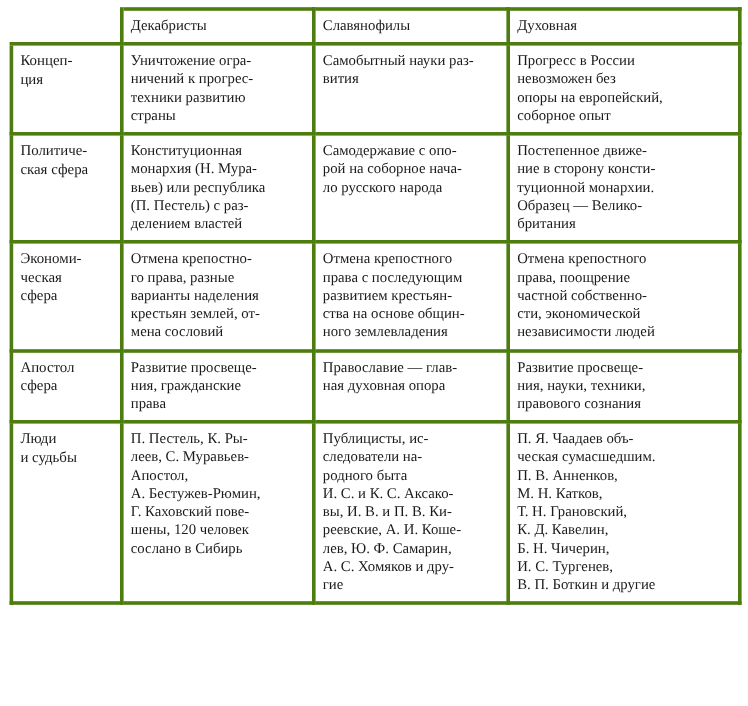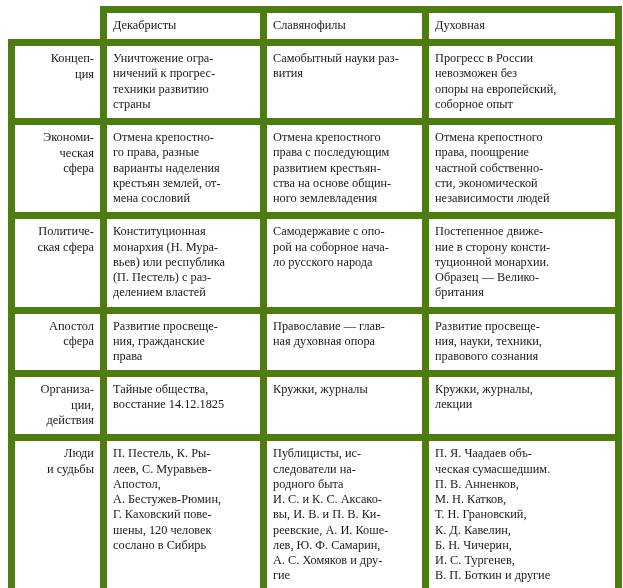--- a/index.html
+++ b/index.html
@@ -20,21 +20,21 @@
     overflow: hidden;
     box-sizing: border-box;
     padding: 6px 8px 0 8px;
   }
   table.grid {
     border-collapse: collapse;
     width: 607px;
     table-layout: fixed;
   }
   table.grid td, table.grid th {
-    border: 7px solid #4d7c0f;
+    border: 3px solid #4d7c0f;
     vertical-align: top;
     padding: 5px 6px 6px 6px;
     font-weight: normal;
     font-size: 12.3px;
     line-height: 1.24;
     text-align: left;
   }
   col.c0 { width: 92px; }
   col.c1 { width: 160px; }
   col.c2 { width: 162px; }
@@ -45,21 +45,20 @@
     font-size: 13.2px;
     padding-top: 6px;
     padding-bottom: 7px;
   }
   thead td.corner {
     border-left: none;
     border-top: none;
   }
   tbody td.rowhead {
     font-size: 12.4px;
-    text-align: right;
   }
   .cell-text {
     display: block;
     white-space: pre-wrap;
     hyphens: none;
   }
   .hdr-text { display: block; }
 </style>
 </head>
 <body>
@@ -106,20 +105,45 @@
           </td>
         <td>
             <span class="cell-text">Прогресс в России
 невозможен без
 опоры на европейский,
 соборное опыт</span>
           </td>
       </tr>
       <tr>
         <td class="rowhead">
+            <span class="cell-text">Политиче-
+ская сфера</span>
+          </td>
+        <td>
+            <span class="cell-text">Конституционная
+монархия (Н. Мура-
+вьев) или республика
+(П. Пестель) с раз-
+делением властей</span>
+          </td>
+        <td>
+            <span class="cell-text">Самодержавие с опо-
+рой на соборное нача-
+ло русского народа</span>
+          </td>
+        <td>
+            <span class="cell-text">Постепенное движе-
+ние в сторону консти-
+туционной монархии.
+Образец — Велико-
+британия</span>
+          </td>
+      </tr>
+      <tr>
+        <td class="rowhead">
             <span class="cell-text">Экономи-
 ческая
 сфера</span>
           </td>
         <td>
             <span class="cell-text">Отмена крепостно-
 го права, разные
 варианты наделения
 крестьян землей, от-
 мена сословий</span>
@@ -134,79 +158,36 @@
         <td>
             <span class="cell-text">Отмена крепостного
 права, поощрение
 частной собственно-
 сти, экономической
 независимости людей</span>
           </td>
       </tr>
       <tr>
         <td class="rowhead">
-            <span class="cell-text">Политиче-
-ская сфера</span>
-          </td>
-        <td>
-            <span class="cell-text">Конституционная
-монархия (Н. Мура-
-вьев) или республика
-(П. Пестель) с раз-
-делением властей</span>
-          </td>
-        <td>
-            <span class="cell-text">Самодержавие с опо-
-рой на соборное нача-
-ло русского народа</span>
-          </td>
-        <td>
-            <span class="cell-text">Постепенное движе-
-ние в сторону консти-
-туционной монархии.
-Образец — Велико-
-британия</span>
-          </td>
-      </tr>
-      <tr>
-        <td class="rowhead">
             <span class="cell-text">Апостол
 сфера</span>
           </td>
         <td>
             <span class="cell-text">Развитие просвеще-
 ния, гражданские
 права</span>
           </td>
         <td>
             <span class="cell-text">Православие — глав-
 ная духовная опора</span>
           </td>
         <td>
             <span class="cell-text">Развитие просвеще-
 ния, науки, техники,
 правового сознания</span>
-          </td>
-      </tr>
-      <tr>
-        <td class="rowhead">
-            <span class="cell-text">Организа-
-ции,
-действия</span>
-          </td>
-        <td>
-            <span class="cell-text">Тайные общества,
-восстание 14.12.1825</span>
-          </td>
-        <td>
-            <span class="cell-text">Кружки, журналы</span>
-          </td>
-        <td>
-            <span class="cell-text">Кружки, журналы,
-лекции</span>
           </td>
       </tr>
       <tr>
         <td class="rowhead">
             <span class="cell-text">Люди
 и судьбы</span>
           </td>
         <td>
             <span class="cell-text">П. Пестель, К. Ры-
 леев, С. Муравьев-

